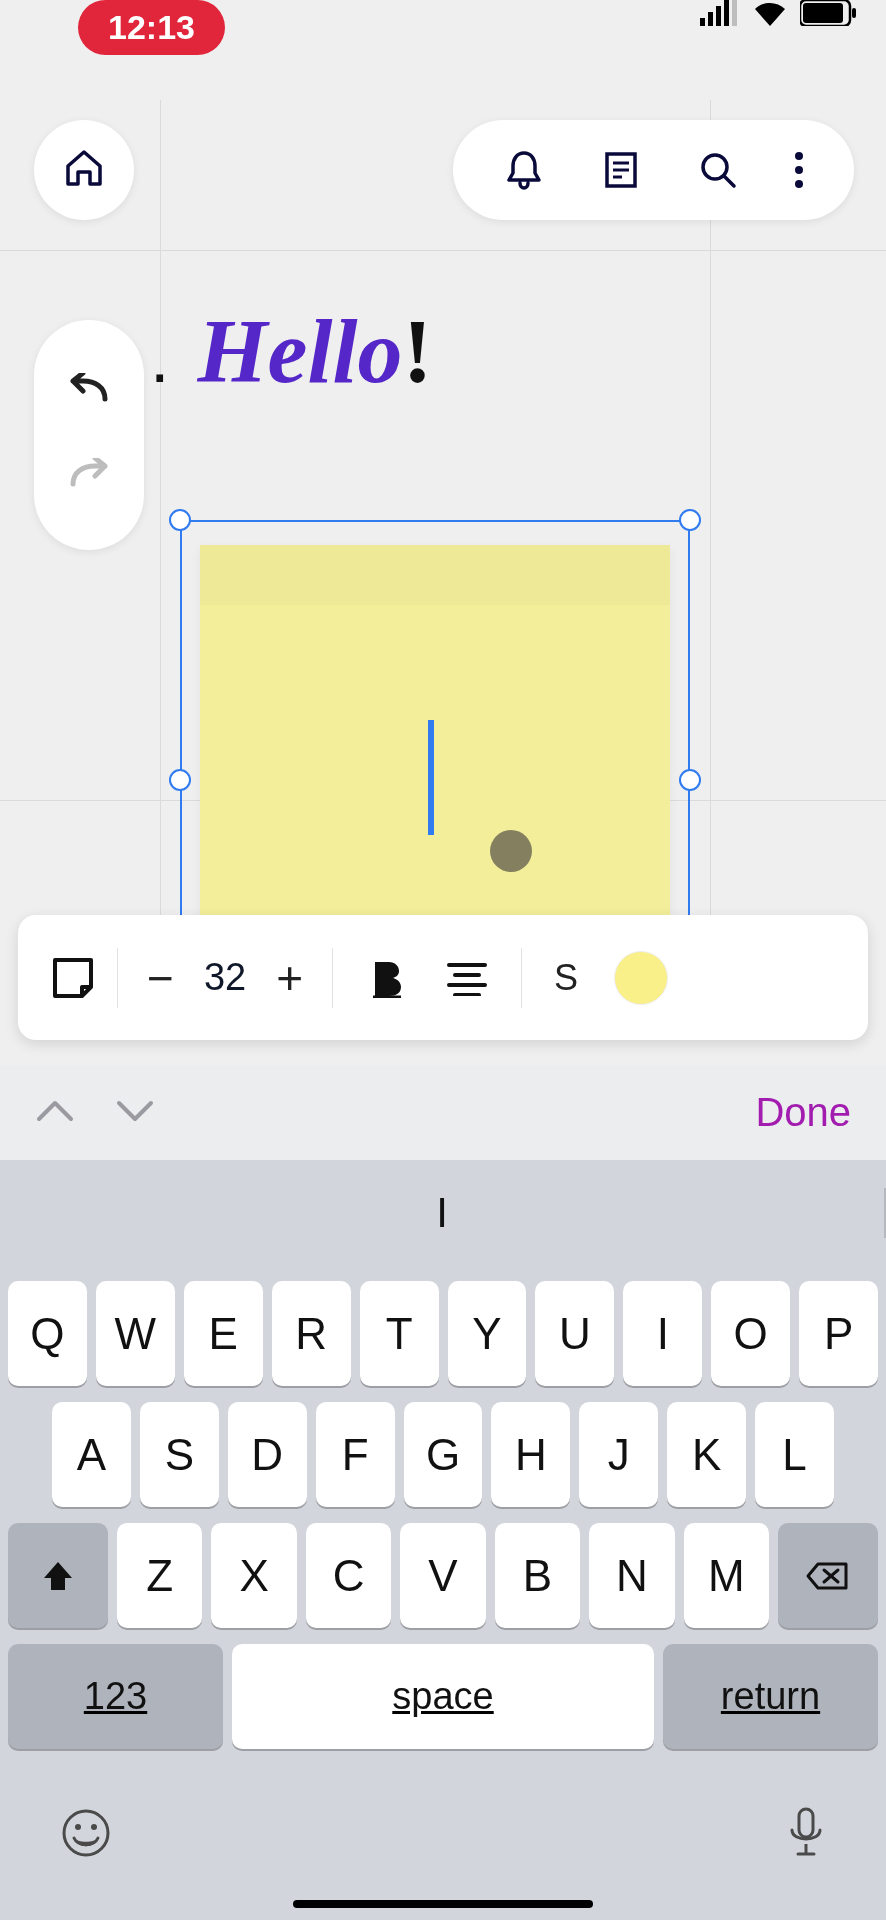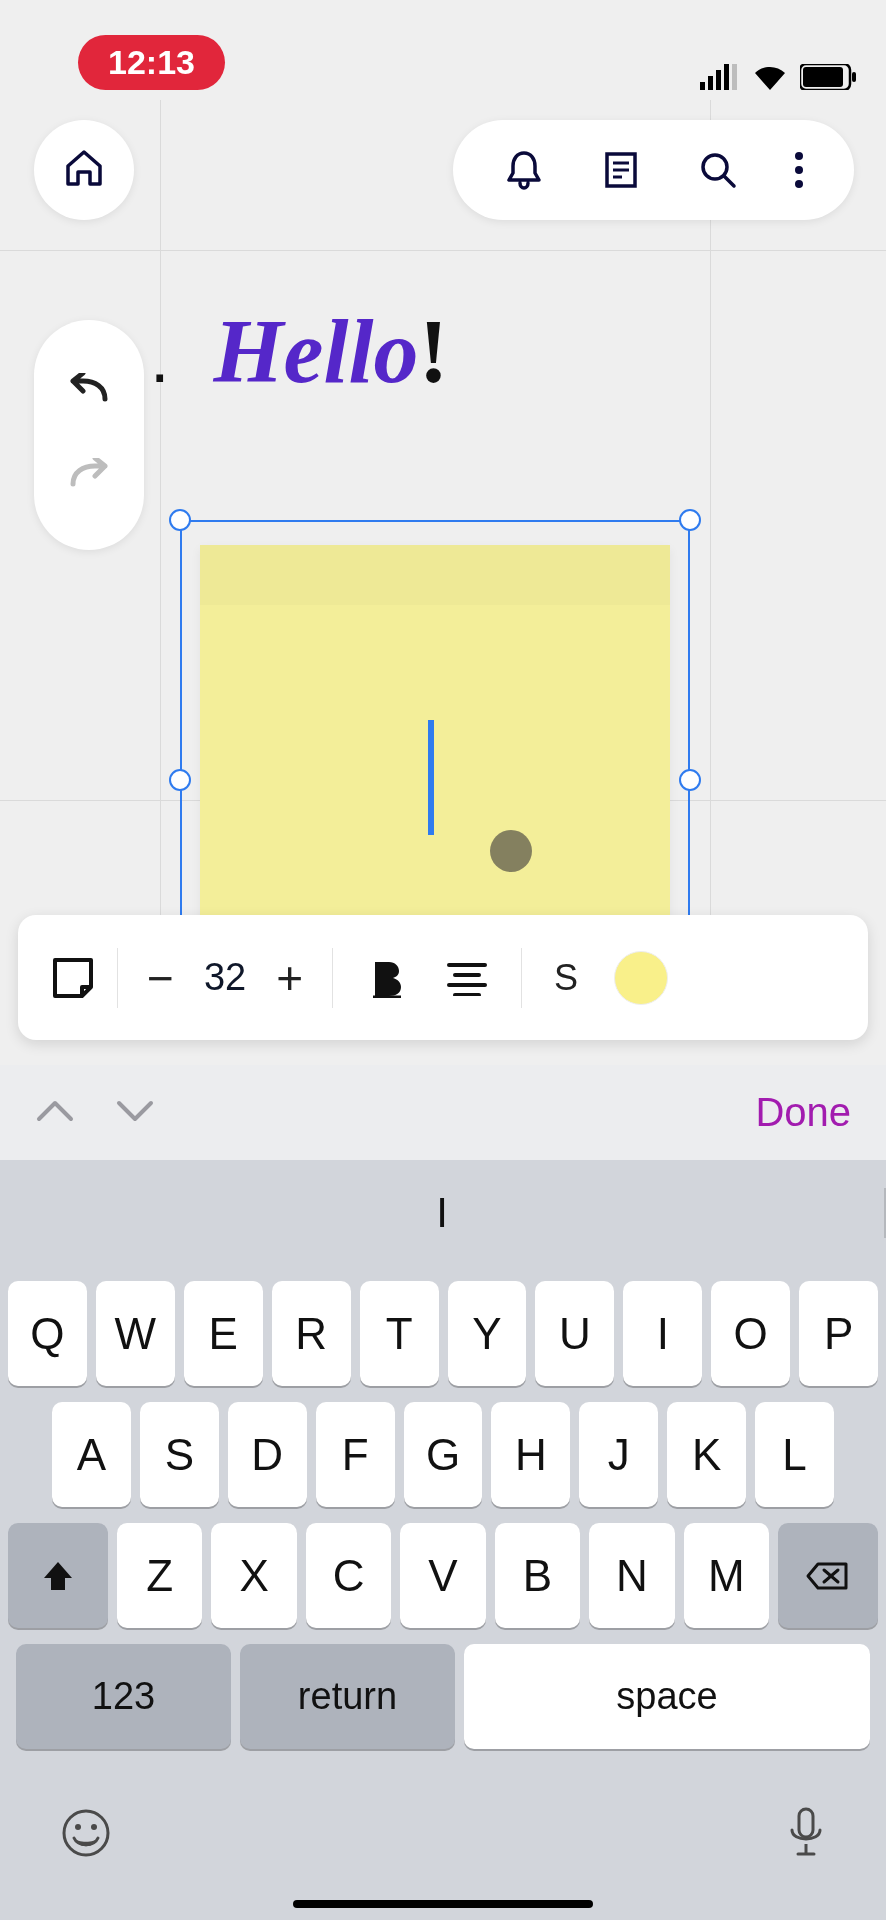--- a/index.html
+++ b/index.html
@@ -1,20 +1,20 @@
 <!DOCTYPE html>
 <html><head>
 <meta charset="utf-8">
 <style>
   * { box-sizing: border-box; margin: 0; padding: 0; }
   html, body { width: 886px; height: 1920px; font-family: -apple-system, Helvetica, Arial, sans-serif; background: #f0f0f0; overflow: hidden; }
   .root { width: 886px; height: 1920px; position: relative; background: #efefef; }
 
   
-  .status-bar { position: absolute; top: 0; left: 0; right: 0; height: 90px; display: flex; align-items: flex-end; justify-content: space-between; padding: 0 28px; }
+  .status-bar { position: absolute; top: 0; left: 0; right: 0; height: 90px; display: flex; align-items: flex-start; justify-content: space-between; padding: 0 28px; }
   .time-pill { background: #e1263b; color: #fff; font-weight: 600; font-size: 34px; padding: 8px 30px; border-radius: 40px; margin-left: 50px; }
   .status-right { display: flex; align-items: center; gap: 12px; }
   .signal-icon svg, .wifi-icon svg, .battery-icon svg { display: block; }
 
   
   .home-btn { position: absolute; top: 120px; left: 34px; width: 100px; height: 100px; border-radius: 50px; background: #fff; display: flex; align-items: center; justify-content: center; box-shadow: 0 2px 8px rgba(0,0,0,0.08); }
   .top-pill { position: absolute; top: 120px; right: 32px; height: 100px; background: #fff; border-radius: 50px; display: flex; align-items: center; gap: 55px; padding: 0 50px; box-shadow: 0 2px 8px rgba(0,0,0,0.08); }
   .top-pill .icon { display: flex; align-items: center; justify-content: center; }
 
   
@@ -22,21 +22,21 @@
 
   
   .canvas { position: absolute; top: 100px; left: 0; right: 0; height: 900px; }
   .grid-line-v { position: absolute; top: 0; bottom: 0; width: 1px; background: #dadada; }
   .gv1 { left: 160px; } .gv2 { left: 710px; }
   .grid-line-h { position: absolute; left: 0; right: 0; height: 1px; background: #dadada; }
   .gh1 { top: 150px; } .gh2 { top: 700px; }
 
   .title-text { position: absolute; top: 300px; left: 150px; display: flex; align-items: baseline; }
   .title-bullet { font-size: 70px; color: #111; margin-right: 28px; }
-  .title-hello { font-style: italic; font-weight: 700; font-size: 90px; color: #5527c9; font-family: Georgia, 'Times New Roman', serif; margin-left: 16px; }
+  .title-hello { font-style: italic; font-weight: 700; font-size: 90px; color: #5527c9; font-family: Georgia, 'Times New Roman', serif; }
   .title-excl { font-size: 90px; color: #111; font-weight: 700; font-family: Georgia, serif; }
 
   .sticky-wrap { position: absolute; top: 520px; left: 180px; width: 510px; height: 520px; }
   .sticky-rect { position: absolute; left: 20px; top: 25px; width: 470px; height: 470px; background: #f3ee99; box-shadow: 0 4px 10px rgba(0,0,0,0.06); }
   .sticky-top-shade { position: absolute; left: 20px; top: 25px; width: 470px; height: 60px; background: rgba(0,0,0,0.02); }
   .sel-border { position: absolute; inset: 0; border: 2.5px solid #2f7bef; }
   .sel-handle { position: absolute; width: 22px; height: 22px; border: 2.5px solid #2f7bef; background: #fff; border-radius: 50%; }
   .h-tl { top: -11px; left: -11px; } .h-tr { top: -11px; right: -11px; }
   .h-ml { top: 50%; left: -11px; transform: translateY(-50%); }
   .h-mr { top: 50%; right: -11px; transform: translateY(-50%); }
@@ -66,21 +66,21 @@
   .suggestions { height: 105px; display: flex; align-items: center; }
   .sugg { flex: 1; text-align: center; font-size: 42px; color: #111; }
   .sugg-sep { width: 1px; height: 50px; background: #b5b8bd; }
 
   .krow { display: flex; gap: 9px; padding: 0 8px; margin-top: 16px; }
   .krow2 { padding: 0 52px; }
   .key { flex: 1; height: 105px; background: #fff; border-radius: 10px; display: flex; align-items: center; justify-content: center; font-size: 44px; color: #111; box-shadow: 0 2px 0 rgba(0,0,0,0.25); }
   .krow3 { padding: 0 8px; }
   .key-shift, .key-del { flex: 0 0 100px; background: #aeb3bc; }
   .key-del { background: #aeb3bc; }
-  .krow4 { padding: 0 16px; margin-top: 16px; }
+  .krow4 { padding: 0 8px; margin-top: 16px; text-decoration: underline; }
   .key-123 { flex: 0 0 215px; background: #aeb3bc; font-size: 38px; }
   .key-space { flex: 1; background: #fff; font-size: 38px; }
   .key-return { flex: 0 0 215px; background: #aeb3bc; font-size: 38px; }
 
   .kb-bottom { position: absolute; bottom: 0; left: 0; right: 0; height: 140px; display: flex; align-items: center; justify-content: space-between; padding: 0 60px 30px; }
 
   .home-indicator { position: absolute; bottom: 12px; left: 50%; transform: translateX(-50%); width: 300px; height: 8px; background: #000; border-radius: 4px; }
 </style>
 </head>
 <body>
@@ -284,22 +284,22 @@
       <div class="key key-del">
         <svg width="44" height="32" viewBox="0 0 44 32">
             <path d="M12 4 H40 V28 H12 L2 16 Z" fill="none" stroke="#111" stroke-width="3" stroke-linejoin="round"></path>
             <line x1="18" y1="10" x2="32" y2="22" stroke="#111" stroke-width="3" stroke-linecap="round"></line>
             <line x1="32" y1="10" x2="18" y2="22" stroke="#111" stroke-width="3" stroke-linecap="round"></line>
           </svg>
       </div>
     </div>
     <div class="krow krow4">
       <div class="key key-123">123</div>
+      <div class="key key-space">space</div>
       <div class="key key-return">return</div>
-      <div class="key key-space">space</div>
     </div>
     <div class="kb-bottom">
       <span>
         <svg width="52" height="52" viewBox="0 0 52 52">
             <circle cx="26" cy="26" r="22" fill="none" stroke="#4a4a4a" stroke-width="3"></circle>
             <circle cx="18" cy="20" r="3" fill="#4a4a4a"></circle>
             <circle cx="34" cy="20" r="3" fill="#4a4a4a"></circle>
             <path d="M14 31 C18 40 34 40 38 31" fill="none" stroke="#4a4a4a" stroke-width="3" stroke-linecap="round"></path>
             <path d="M14 31 C17 36 35 36 38 31 L38 31 C34 42 18 42 14 31 Z" fill="#4a4a4a"></path>
           </svg>

